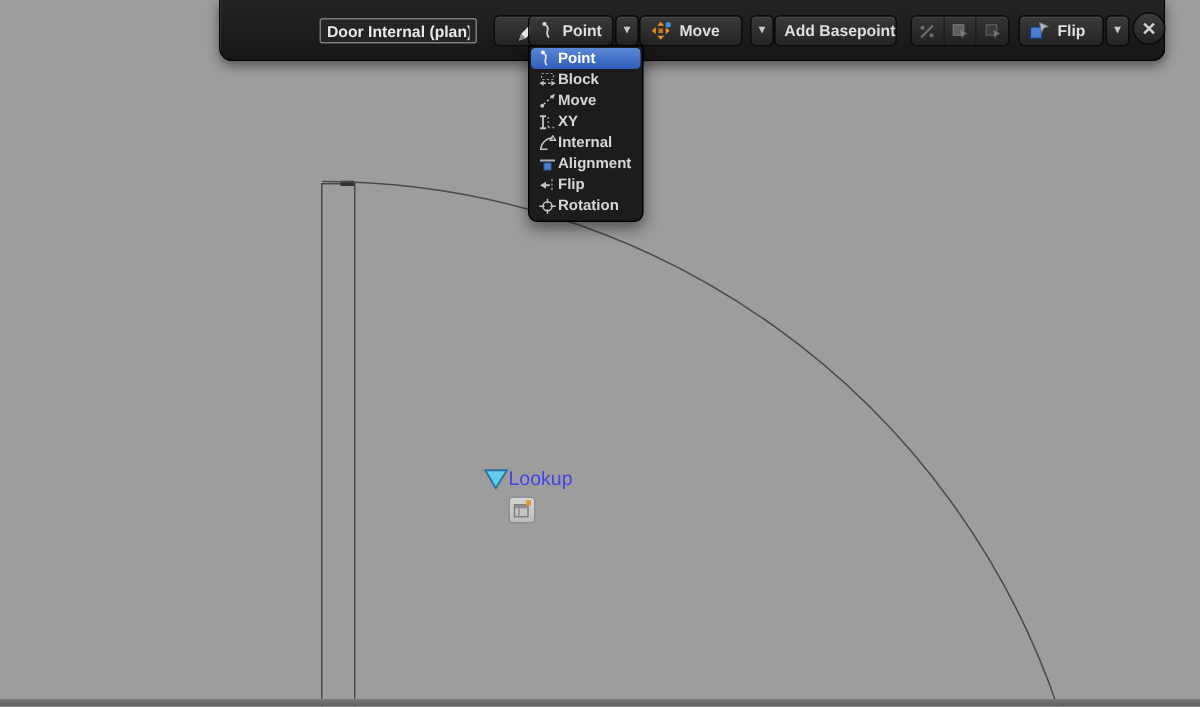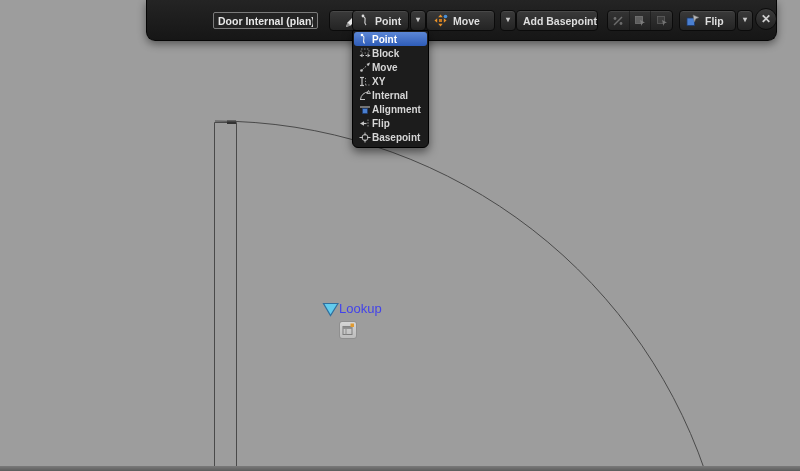--- a/index.html
+++ b/index.html
@@ -9,21 +9,21 @@
     font-family:"Liberation Sans", sans-serif;
     -webkit-font-smoothing:antialiased;
   }
   
   #draw-layer{position:absolute;left:0;top:0;z-index:1;}
   #bottom-strip{
     position:absolute;left:0;bottom:0;width:800px;height:5px;z-index:2;
     background:linear-gradient(#7a7a7a,#5c5c5c);
   }
   
-  #lookup-param{position:absolute;left:322px;top:301px;z-index:3;width:70px;}
+  #lookup-param{position:absolute;left:322px;top:311px;z-index:3;width:70px;}
   #lookup-row{display:flex;align-items:flex-start;}
   #lookup-label{
     color:#4343ea;font-size:13px;line-height:15px;letter-spacing:0px;
   }
   #lookup-grip-icon{
     position:absolute;left:17px;top:20px;width:16px;height:16px;
     background:linear-gradient(#d6d6d6,#bdbdbd);
     border:1px solid #8f8f8f;border-radius:3px;
   }
   
@@ -302,15 +302,15 @@
   <div class="menu-item">
     <span class="mi-icon">
       <svg width="12" height="11">
         <circle cx="6" cy="5.5" r="3" fill="none" stroke="#c4c4c4" stroke-width="1"></circle>
         <line x1="6" y1="0.5" x2="6" y2="3.5" stroke="#c4c4c4" stroke-width="1"></line>
         <line x1="6" y1="7.5" x2="6" y2="10.5" stroke="#c4c4c4" stroke-width="1"></line>
         <line x1="0.5" y1="5.5" x2="4" y2="5.5" stroke="#c4c4c4" stroke-width="1"></line>
         <line x1="8" y1="5.5" x2="11.5" y2="5.5" stroke="#c4c4c4" stroke-width="1"></line>
       </svg>
     </span>
-    <span class="mi-label">Basepoint</span>
+    <span class="mi-label">Rotation</span>
   </div>
 </div>
 
 </body></html>

